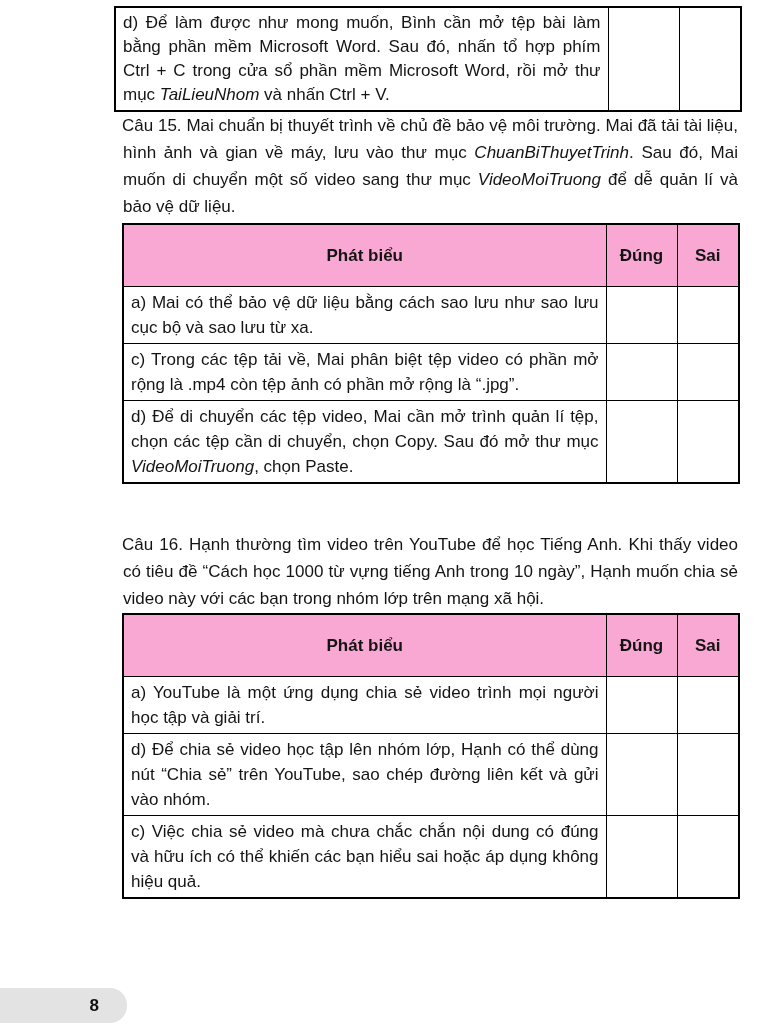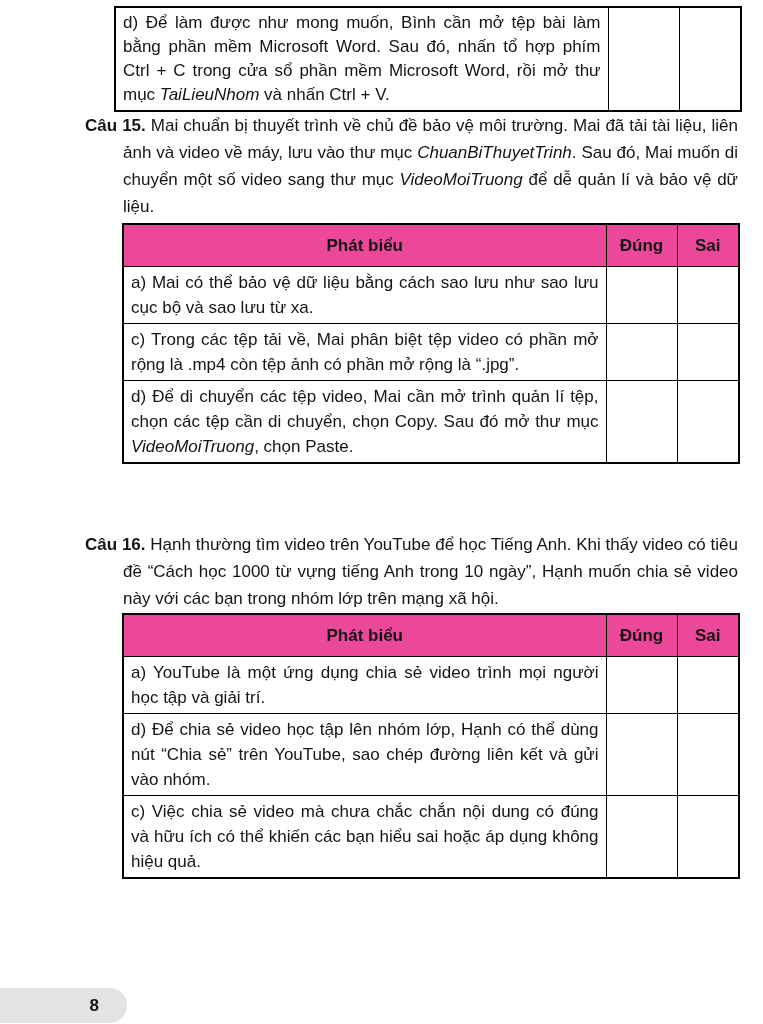--- a/index.html
+++ b/index.html
@@ -10,36 +10,36 @@
   .qtable{
     position:absolute;border-collapse:collapse;table-layout:fixed;
     border:2px solid #000;
   }
   .qtable td,.qtable th{border:1px solid #000;vertical-align:top;}
   .stmt{
     font-size:17px;line-height:25px;padding:3px 7px;text-align:justify;
   }
   .top-table .stmt{line-height:24px;}
   th.hdr{
-    background:#ec4899;font-size:17px;font-weight:bold;text-align:center;
-    padding:9px 2px;line-height:23px;vertical-align:middle;
+    background:#f9a8d4;font-size:17px;font-weight:bold;text-align:center;
+    padding:19px 2px;line-height:23px;vertical-align:middle;
   }
   .c-stmt{width:483px;} .c-stmt-top{width:493px;}
   .c-true{width:71px;} .c-false{width:62px;}
   .top-table{top:6px;left:114px;width:626px;}
   #q15-table{top:223px;left:122px;width:616px;}
   #q16-table{top:613px;left:122px;width:616px;}
   .intro{
     position:absolute;margin:0;left:85px;width:653px;box-sizing:border-box;
     font-size:17px;line-height:27px;text-align:justify;
     padding-left:38px;text-indent:-38px;
   }
   #q15-intro{top:112px;}
   #q16-intro{top:531px;}
-  .intro b{font-weight:bold;}
+  .intro b{font-weight:normal;margin-left:37px;}
   .page-tab{
     position:absolute;left:0;top:988px;width:127px;height:35px;
     background:#e3e3e3;border-radius:0 17px 17px 0;
     display:flex;align-items:center;justify-content:flex-end;
     padding-right:28px;box-sizing:border-box;
     font-weight:bold;font-size:17px;color:#111;
   }
 </style>
 </head>
 <body>
@@ -56,21 +56,21 @@
       <tr>
         <td class="stmt"><span>d) Để làm được như mong muốn, Bình cần mở tệp bài làm bằng phần mềm Microsoft Word. Sau đó, nhấn tổ hợp phím Ctrl + C trong cửa sổ phần mềm Microsoft Word, rồi mở thư mục </span><i>TaiLieuNhom</i><span> và nhấn Ctrl + V.</span></td>
         <td class="ans"></td>
         <td class="ans"></td>
       </tr>
     </tbody>
   </table>
 
   <p class="intro" id="q15-intro">
     <b>Câu 15.</b>
-    <span>Mai chuẩn bị thuyết trình về chủ đề bảo vệ môi trường. Mai đã tải tài liệu, liên ảnh và video về máy, lưu vào thư mục </span><i>ChuanBiThuyetTrinh</i><span>. Sau đó, Mai muốn di chuyển một số video sang thư mục </span><i>VideoMoiTruong</i><span> để dễ quản lí và bảo vệ dữ liệu.</span>
+    <span>Mai chuẩn bị thuyết trình về chủ đề bảo vệ môi trường. Mai đã tải tài liệu, hình ảnh và gian về máy, lưu vào thư mục </span><i>ChuanBiThuyetTrinh</i><span>. Sau đó, Mai muốn di chuyển một số video sang thư mục </span><i>VideoMoiTruong</i><span> để dễ quản lí và bảo vệ dữ liệu.</span>
   </p>
 
   <table class="qtable" id="q15-table">
     <colgroup>
         <col class="c-stmt">
         <col class="c-true">
         <col class="c-false">
       </colgroup>
     <thead>
       <tr>

